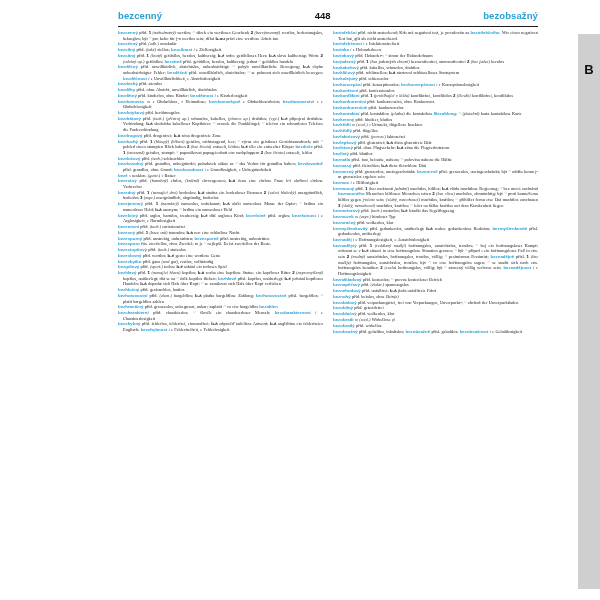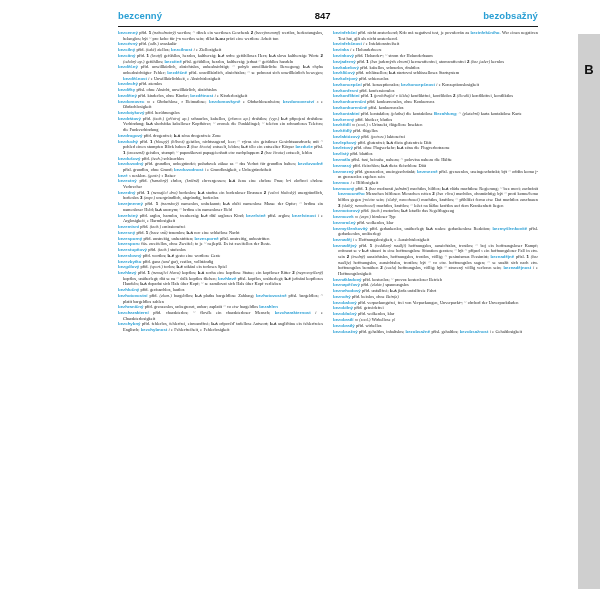--- a/index.html
+++ b/index.html
@@ -59,21 +59,21 @@
   .it{font-style:italic;color:#333;}
   .num{font-weight:bold;color:#111;font-family:"Liberation Sans", sans-serif;}
 </style>
 </head>
 <body>
 
 <div class="page">
 
   <div class="runhead">
     <span class="side">bezcenný</span>
-    <span class="folio">847</span>
+    <span class="folio">448</span>
     <span class="side">bezobsažný</span>
   </div>
 
   <div class="thumbtab">
     <span class="letter">B</span>
   </div>
 
   <div class="cols">
     <div class="col" id="col-left">
         <p class="entry"><span class="hw">bezcenný</span> příd. <span class="num">1</span> <span class="it">(nehodnotný)</span> wertlos; ~ dárek ein wertloses Geschenk <span class="num">2</span> <span class="it">(bezvýznamný)</span> wertlos, bedeutungslos, belanglos; být ~ pro koho für j-n wertlos sein; dělat <span class="hwb">b-ou</span> práci eine wertlose Arbeit tun </p>

